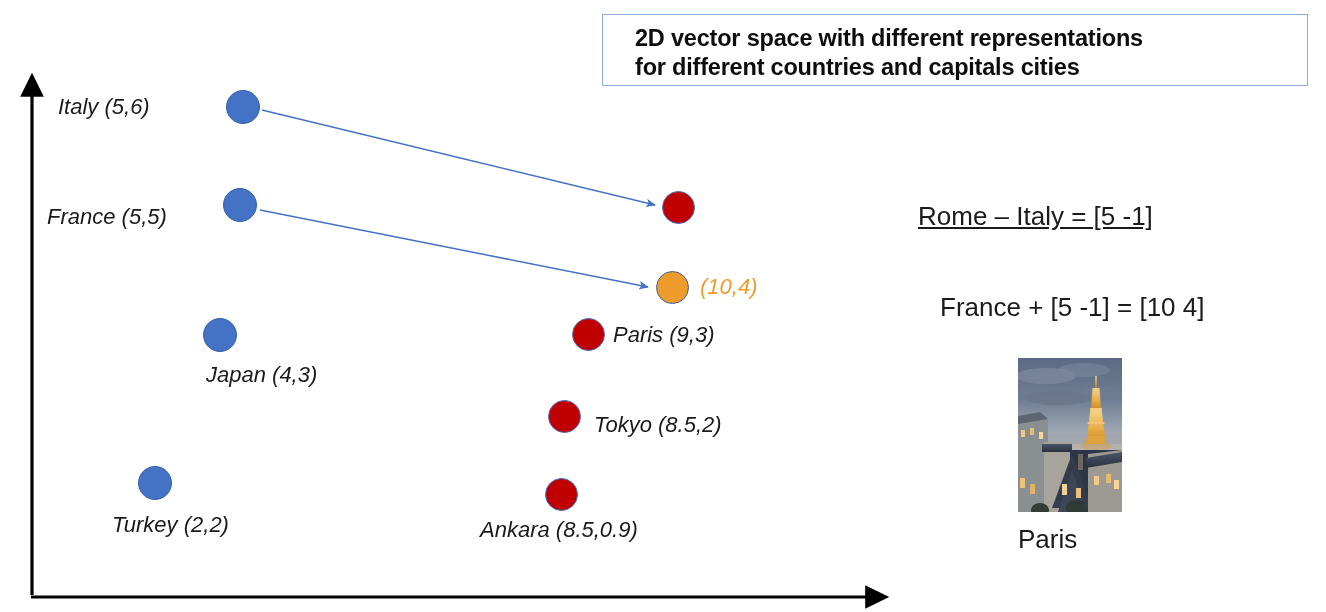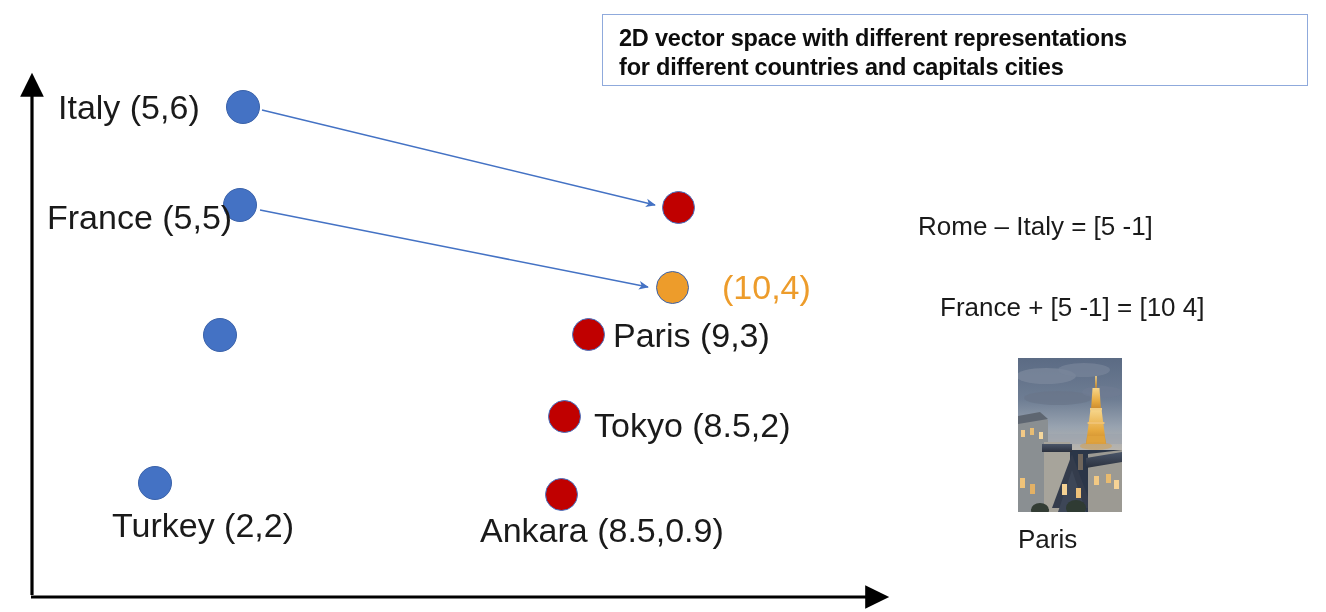--- a/index.html
+++ b/index.html
@@ -31,21 +31,21 @@
   
   .title-box {
     position: absolute;
     left: 602px;
     top: 14px;
     width: 706px;
     height: 72px;
     border: 1.5px solid #8FAADC;
     background: #ffffff;
     box-sizing: border-box;
-    padding: 9px 14px 0 16px;
+    padding: 9px 14px 0 32px;
   }
   .title-line {
     font-family: "Liberation Sans", sans-serif;
     font-weight: bold;
     font-size: 23.5px;
     line-height: 29px;
     letter-spacing: -0.2px;
     color: #0d0d0d;
     white-space: nowrap;
   }
@@ -63,24 +63,25 @@
     background: #C00000;
     border: 1.5px solid #4472C4;
   }
   .dot.derived {
     background: #ED9C2B;
     border: 1.5px solid #3A62AA;
   }
   .plot-label {
     position: absolute;
     font-family: "Liberation Sans", sans-serif;
-    font-size: 34px;
+    font-size: 22px;
     line-height: 30px;
     color: #1a1a1a;
     white-space: nowrap;
+    font-style: italic;
   }
   .plot-label.accent {
     color: #ED9C2B;
   }
   
   .equation {
     position: absolute;
     font-family: "Liberation Sans", sans-serif;
     font-size: 26px;
     line-height: 30px;
@@ -139,39 +140,40 @@
     <div class="title-line">for different countries and capitals cities</div>
   </div>
 
   <div class="dot country" style="left:226px; top:90px; width:34px; height:34px;"></div>
   <div class="plot-label" style="left:58px; top:92px;">Italy (5,6)</div>
 
   <div class="dot country" style="left:223px; top:188px; width:34px; height:34px;"></div>
   <div class="plot-label" style="left:47px; top:202px;">France (5,5)</div>
 
   <div class="dot country" style="left:203px; top:318px; width:34px; height:34px;"></div>
+  <div class="plot-label" style="left:206px; top:360px;">Japan (4,3)</div>
 
   <div class="dot country" style="left:138px; top:466px; width:34px; height:34px;"></div>
   <div class="plot-label" style="left:112px; top:510px;">Turkey (2,2)</div>
 
   <div class="dot capital" style="left:662px; top:191px; width:33px; height:33px;"></div>
 
   <div class="dot capital" style="left:572px; top:318px; width:33px; height:33px;"></div>
   <div class="plot-label" style="left:613px; top:320px;">Paris (9,3)</div>
 
   <div class="dot capital" style="left:548px; top:400px; width:33px; height:33px;"></div>
   <div class="plot-label" style="left:594px; top:410px;">Tokyo (8.5,2)</div>
 
   <div class="dot capital" style="left:545px; top:478px; width:33px; height:33px;"></div>
   <div class="plot-label" style="left:480px; top:515px;">Ankara (8.5,0.9)</div>
 
   <div class="dot derived" style="left:656px; top:271px; width:33px; height:33px;"></div>
-  <div class="plot-label accent" style="left:700px; top:272px;margin-left:22px;">(10,4)</div>
-
-  <div class="equation" style="left:918px; top:211px;">Rome – Italy = [5 -1]</div>
+  <div class="plot-label accent" style="left:700px; top:272px;">(10,4)</div>
+
+  <div class="equation" style="left:918px; top:201px;text-decoration:underline;">Rome – Italy = [5 -1]</div>
   <div class="equation" style="left:913px; top:292px;margin-left:27px;">France + [5 -1] = [10 4]</div>
 
   <div class="photo">
     <svg width="104" height="154" viewBox="0 0 104 154">
       <defs>
         <linearGradient id="sky" x1="0" y1="0" x2="0" y2="1">
           <stop offset="0%" stop-color="#5b6b84"></stop>
           <stop offset="45%" stop-color="#6e7d93"></stop>
           <stop offset="75%" stop-color="#98a3b0"></stop>
           <stop offset="100%" stop-color="#b9b5ae"></stop>

